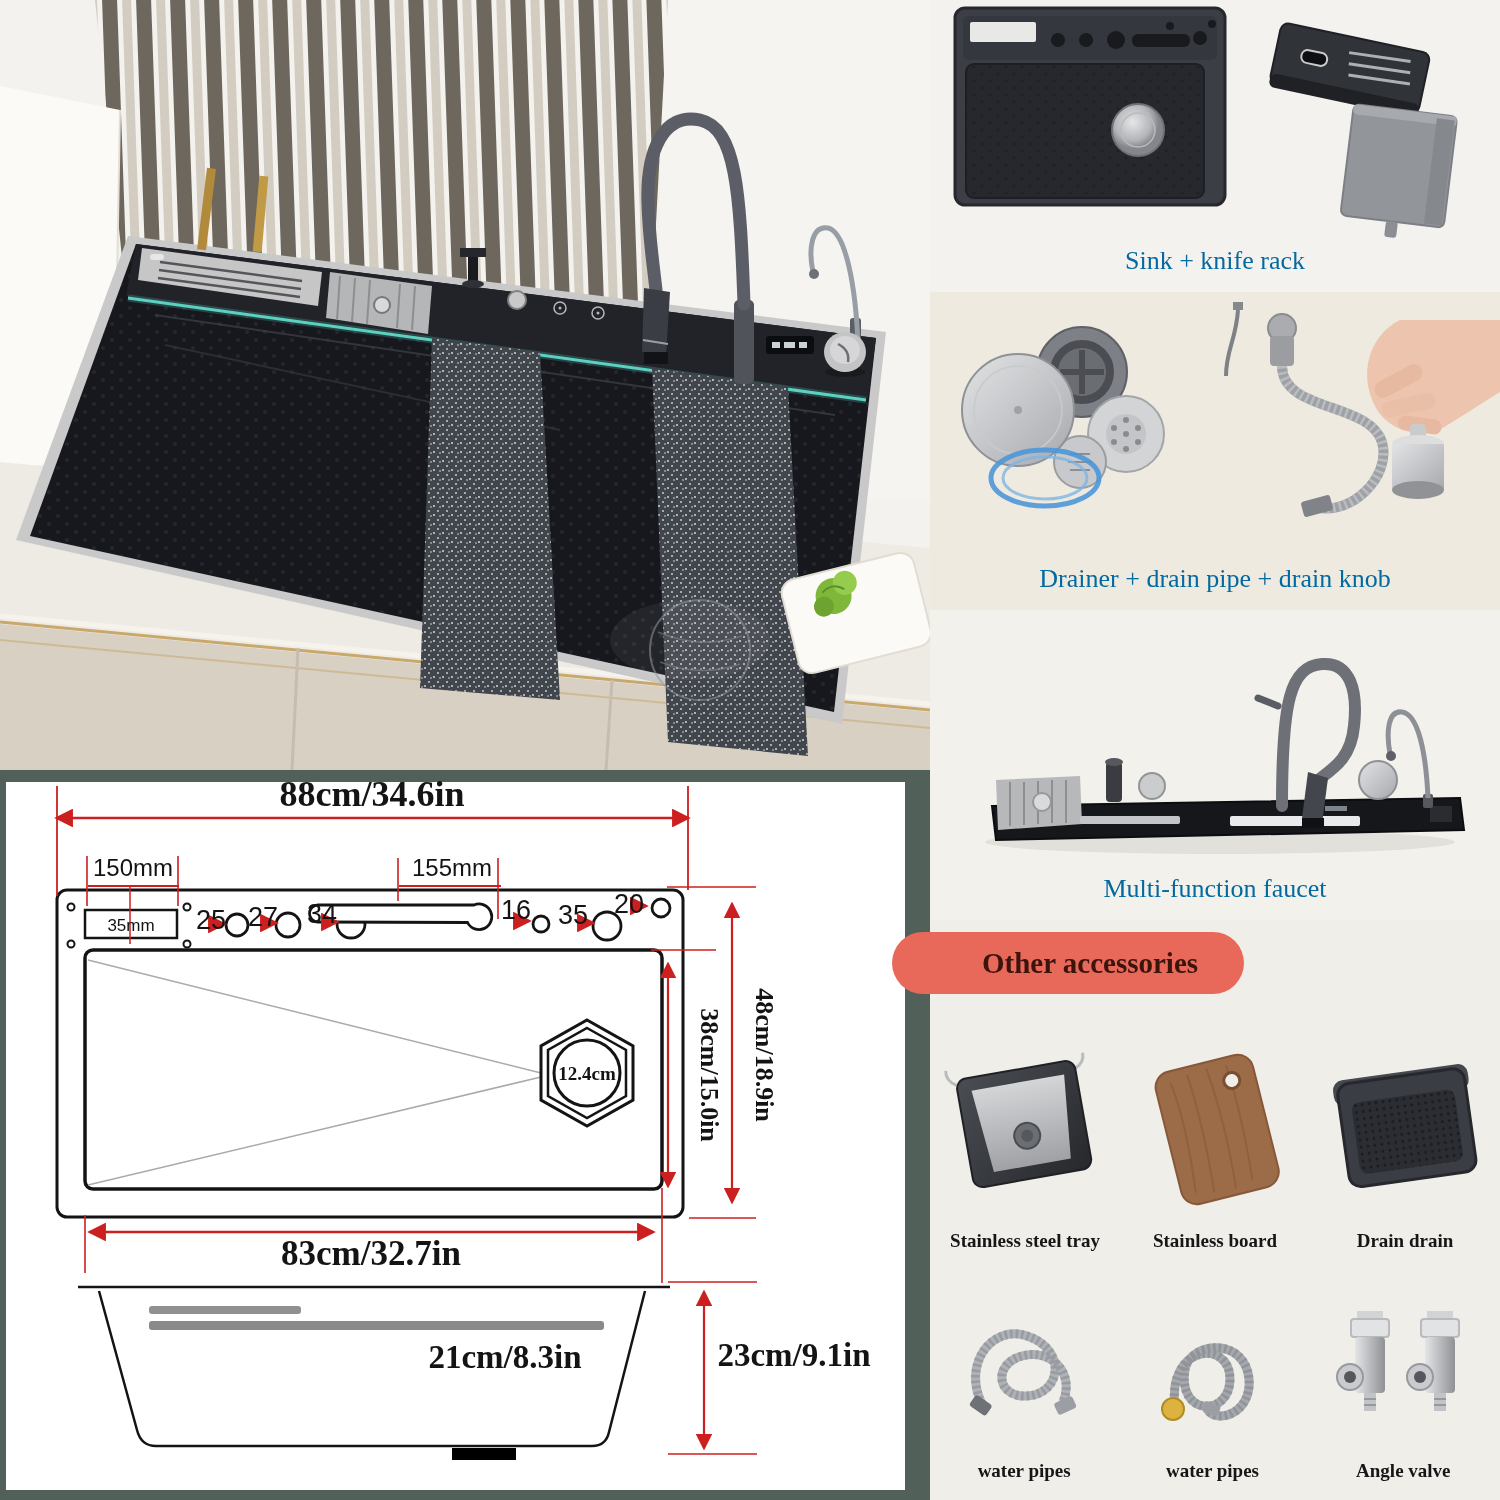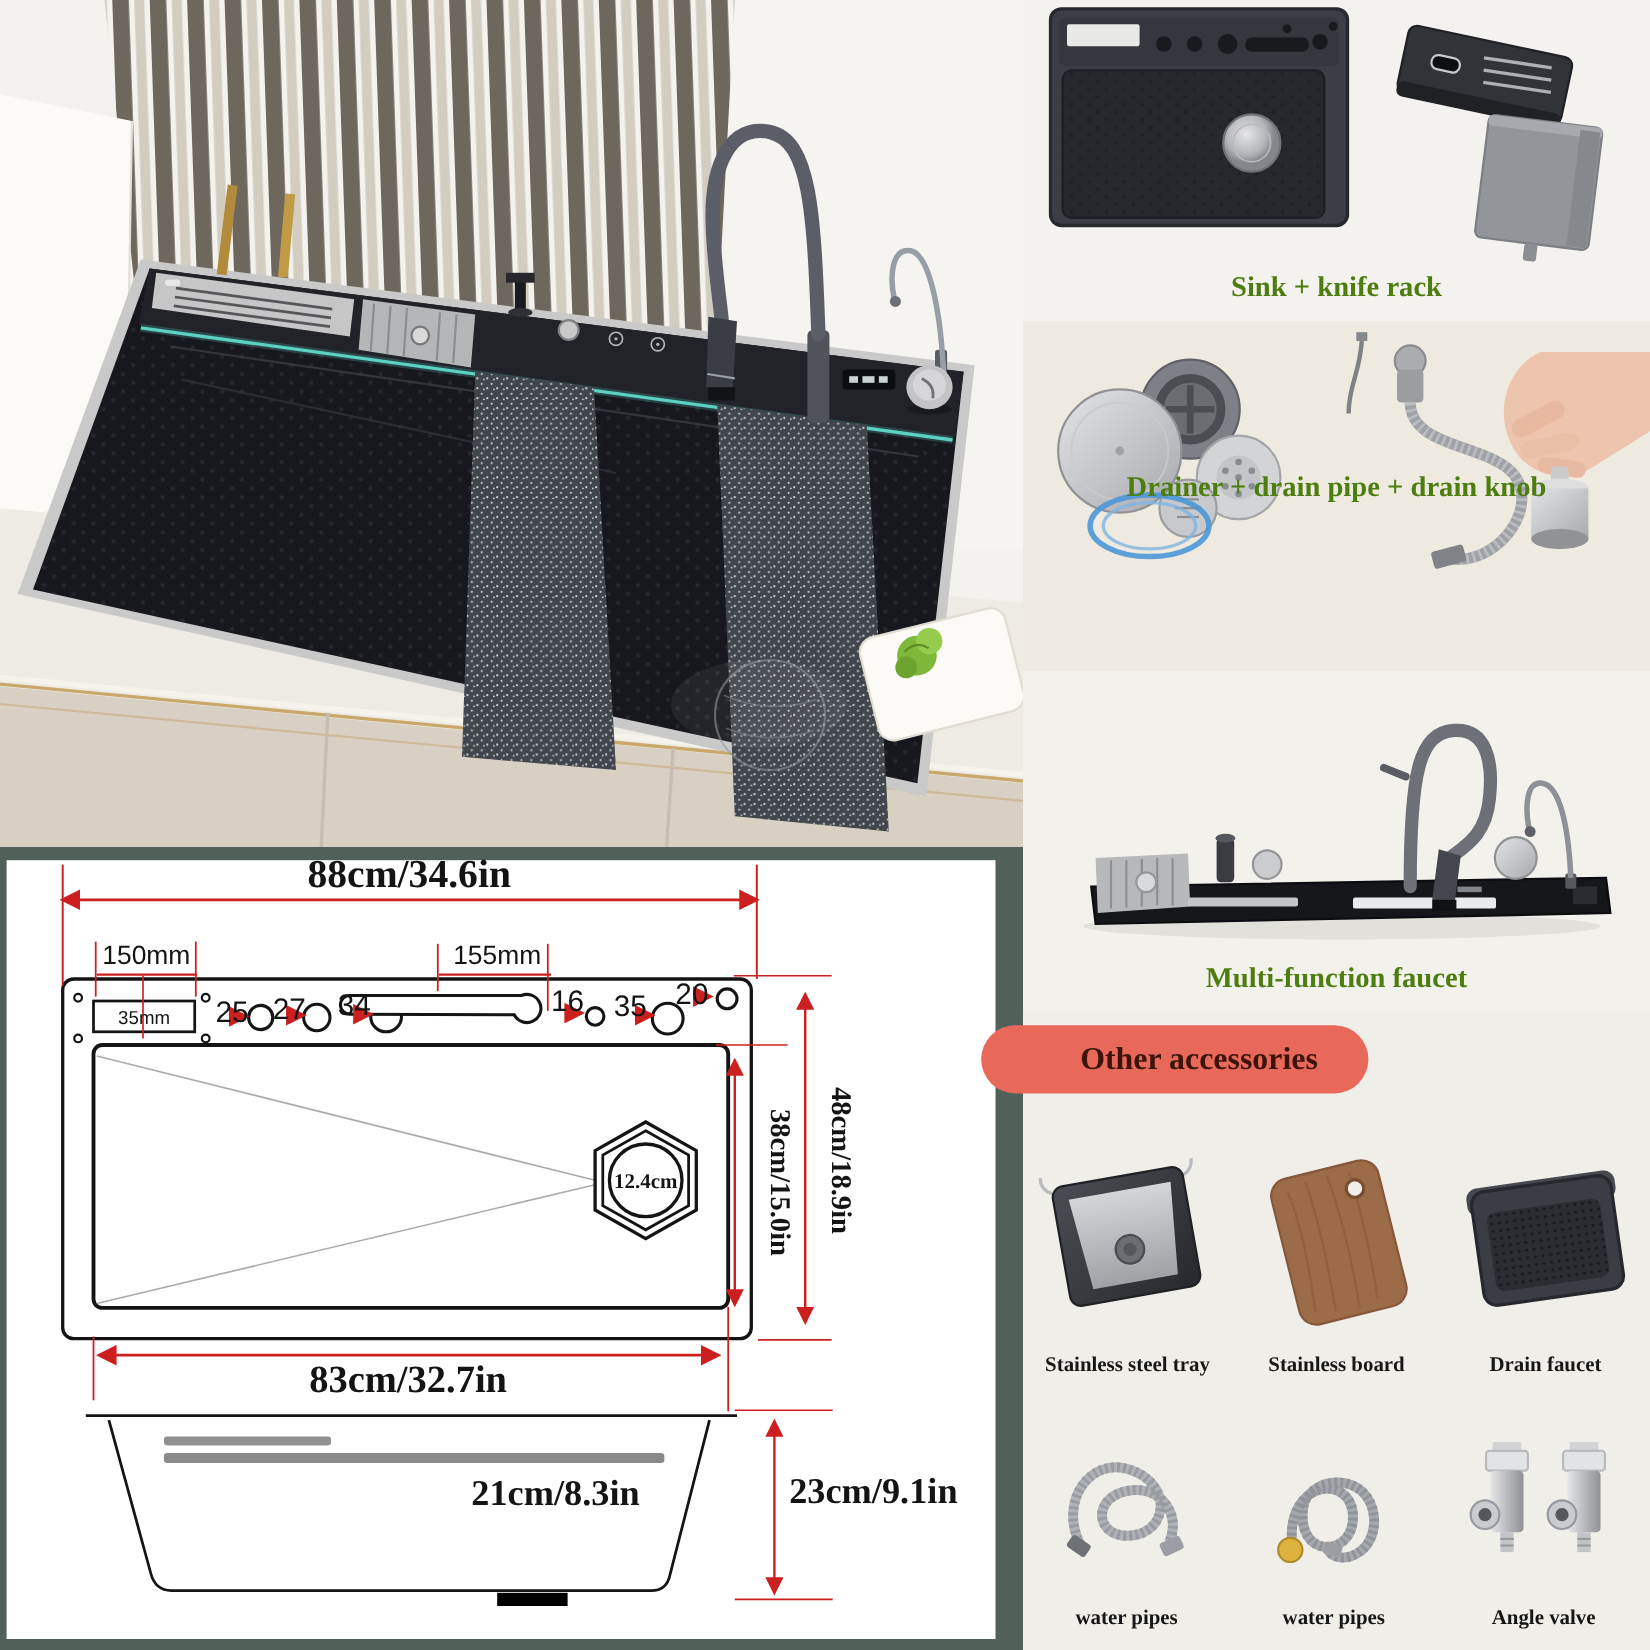--- a/index.html
+++ b/index.html
@@ -3,25 +3,25 @@
 <meta charset="utf-8">
 <style>
   html,body{margin:0;padding:0;background:#ffffff;}
   .page{position:relative;width:1500px;height:1500px;overflow:hidden;background:#fff;
         font-family:"Liberation Serif",serif;}
   .photo-panel{position:absolute;left:0;top:0;width:930px;height:770px;}
   .diagram-panel{position:absolute;left:0;top:770px;width:930px;height:730px;}
   .right-col{position:absolute;left:930px;top:0;width:570px;height:1500px;background:#f1efe9;}
   .section{position:relative;width:100%;display:flex;flex-direction:column;align-items:center;justify-content:flex-end;}
   .s1{height:292px;background:#f4f2ee;}
-  .s2{height:318px;background:#eeeadf;justify-content:center;}
+  .s2{height:318px;background:#eeeadf;}
   .s3{height:310px;background:#f3f1ec;text-align:right;}
   .acc{height:580px;background:#f0eee8;position:relative;}
   .ill{position:absolute;left:0;top:0;width:100%;}
-  .cap{position:relative;z-index:2;font-weight:bold;font-size:26px;color:#4d7c0f;
+  .cap{position:relative;z-index:2;font-weight:normal;font-size:26px;color:#0369a1;
        padding-bottom:16px;white-space:nowrap;}
   .pill{position:absolute;left:-38px;top:12px;width:352px;height:62px;background:#e8695a;
         border-radius:34px;display:flex;align-items:center;justify-content:center;z-index:3;}
   .pill span{font-weight:bold;font-size:29px;color:#3d140c;margin-left:44px;}
   .acc-row{position:absolute;left:0;width:100%;display:flex;justify-content:space-around;}
   .row1{top:92px;height:240px;}
   .row2{top:352px;height:210px;align-items:flex-end;}
   .acc-item{display:flex;flex-direction:column;align-items:center;justify-content:flex-end;}
   .acc-cap{font-weight:bold;font-size:19px;color:#161616;white-space:nowrap;padding-top:6px;}
   svg{display:block;}
@@ -447,21 +447,21 @@
                 <circle cx="2" cy="2" r="1.4" fill="#17181c"></circle>
               </pattern>
             </defs>
             <g transform="rotate(-8 90 95)">
               <rect x="24" y="38" width="136" height="26" rx="10" fill="#45484e"></rect>
               <rect x="28" y="42" width="128" height="104" rx="12" fill="#3a3d43" stroke="#26282d" stroke-width="3"></rect>
               <rect x="40" y="62" width="104" height="72" rx="8" fill="#2b2d33"></rect>
               <rect x="40" y="62" width="104" height="72" rx="8" fill="url(#mesh)" opacity="0.9"></rect>
             </g>
           </svg>
-          <div class="acc-cap">Drain faucet</div>
+          <div class="acc-cap">Drain drain</div>
         </div>
       </div>
 
       <div class="acc-row row2">
         <div class="acc-item">
           <svg width="135" height="165" viewBox="0 0 135 165">
             <path d="M25,115 C5,75 35,35 70,47 C110,60 105,105 70,107 C40,109 35,75 65,67 C95,59 118,85 106,113" fill="none" stroke="#aeb1b6" stroke-width="9"></path>
             <path d="M25,115 C5,75 35,35 70,47 C110,60 105,105 70,107 C40,109 35,75 65,67 C95,59 118,85 106,113" fill="none" stroke="#8c8f94" stroke-width="9" stroke-dasharray="2.5 3" opacity="0.65"></path>
             <rect x="14" y="110" width="20" height="13" rx="3" fill="#6e7176" transform="rotate(35 24 116)"></rect>
             <rect x="98" y="110" width="20" height="13" rx="3" fill="#9b9ea3" transform="rotate(-25 108 116)"></rect>

